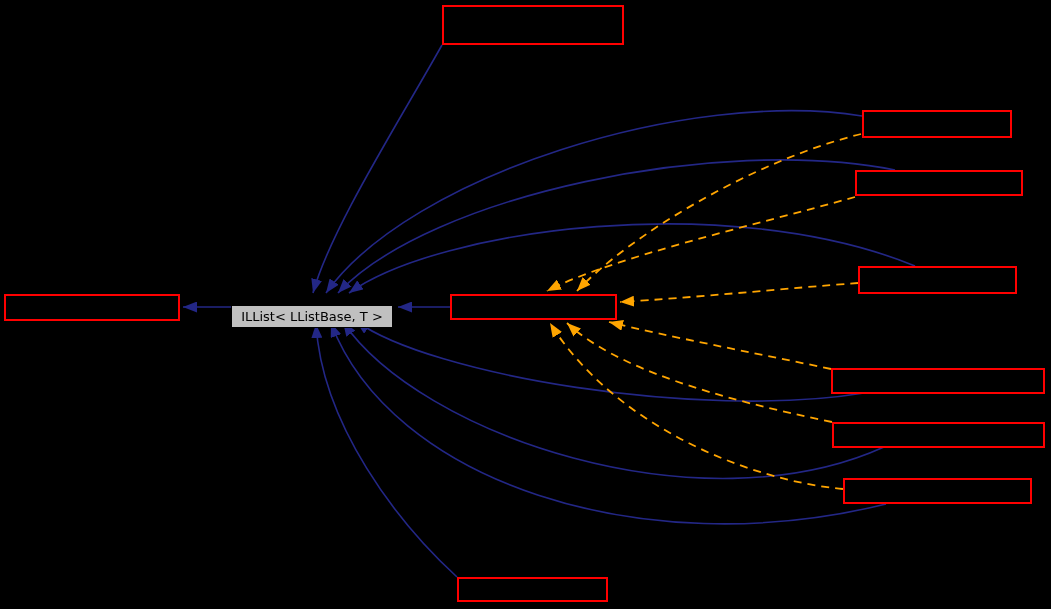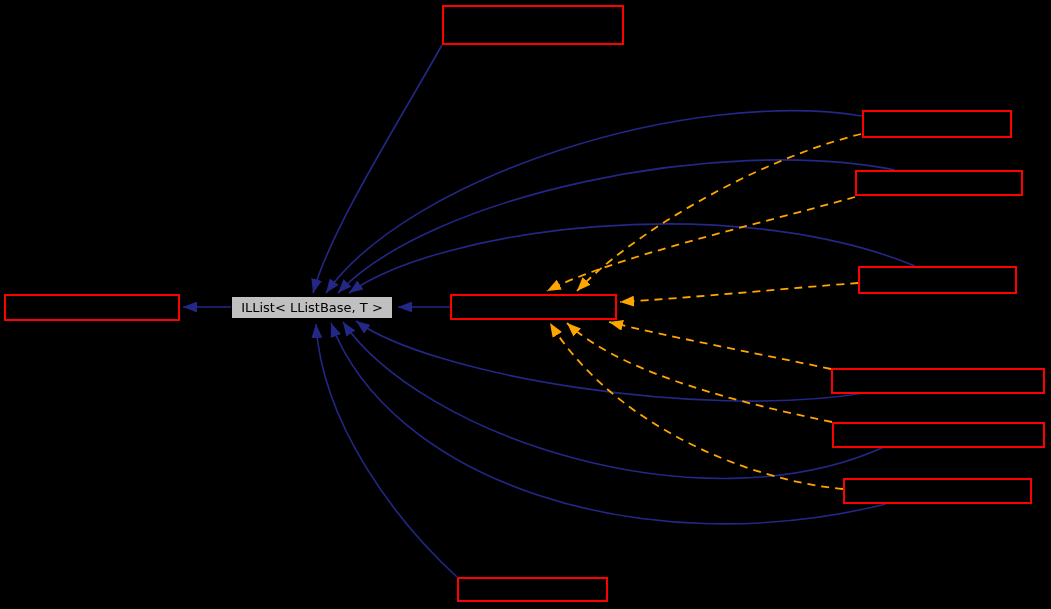--- a/index.html
+++ b/index.html
@@ -47,21 +47,21 @@
       <path d="M 831,369 C 750,352 670,337 609,322" marker-end="url(#orangeArrow)"></path>
       <path d="M 832,422 C 715,398 615,368 567,323" marker-end="url(#orangeArrow)"></path>
       <path d="M 843,489 C 745,480 612,423 550,323" marker-end="url(#orangeArrow)"></path>
     </g>
   </svg>
 
   <div class="node red-node" style="left:442px;top:5px;width:182px;height:40px;"></div>
 
   <div class="node red-node" style="left:4px;top:294px;width:176px;height:27px;"></div>
 
-  <div class="node current-node" style="left:231px;top:296px;width:162px;height:23px;">
+  <div class="node current-node" style="left:231px;top:305px;width:162px;height:23px;">
     <span>ILList&lt; LListBase, T &gt;</span>
   </div>
 
   <div class="node red-node" style="left:450px;top:294px;width:167px;height:26px;"></div>
 
   <div class="node red-node" style="left:862px;top:110px;width:150px;height:28px;"></div>
 
   <div class="node red-node" style="left:855px;top:170px;width:168px;height:26px;"></div>
 
   <div class="node red-node" style="left:858px;top:266px;width:159px;height:28px;"></div>

